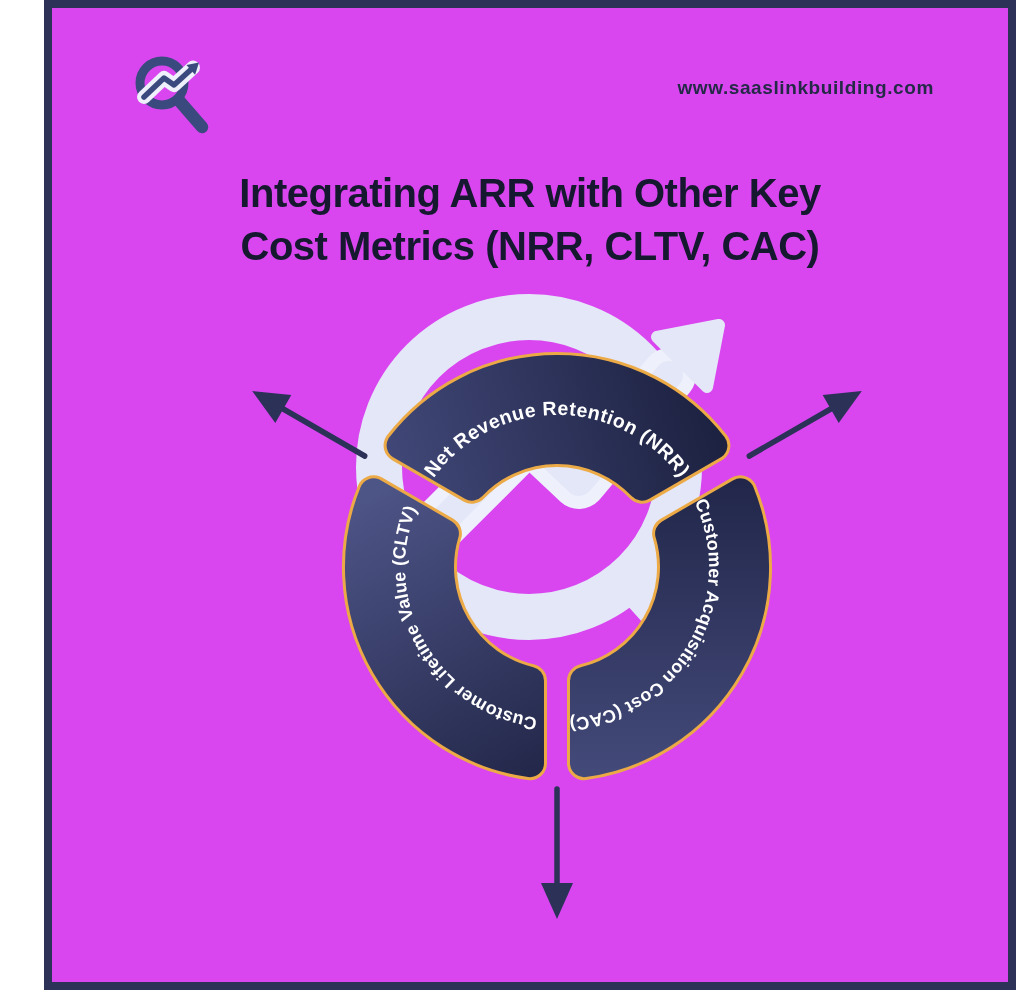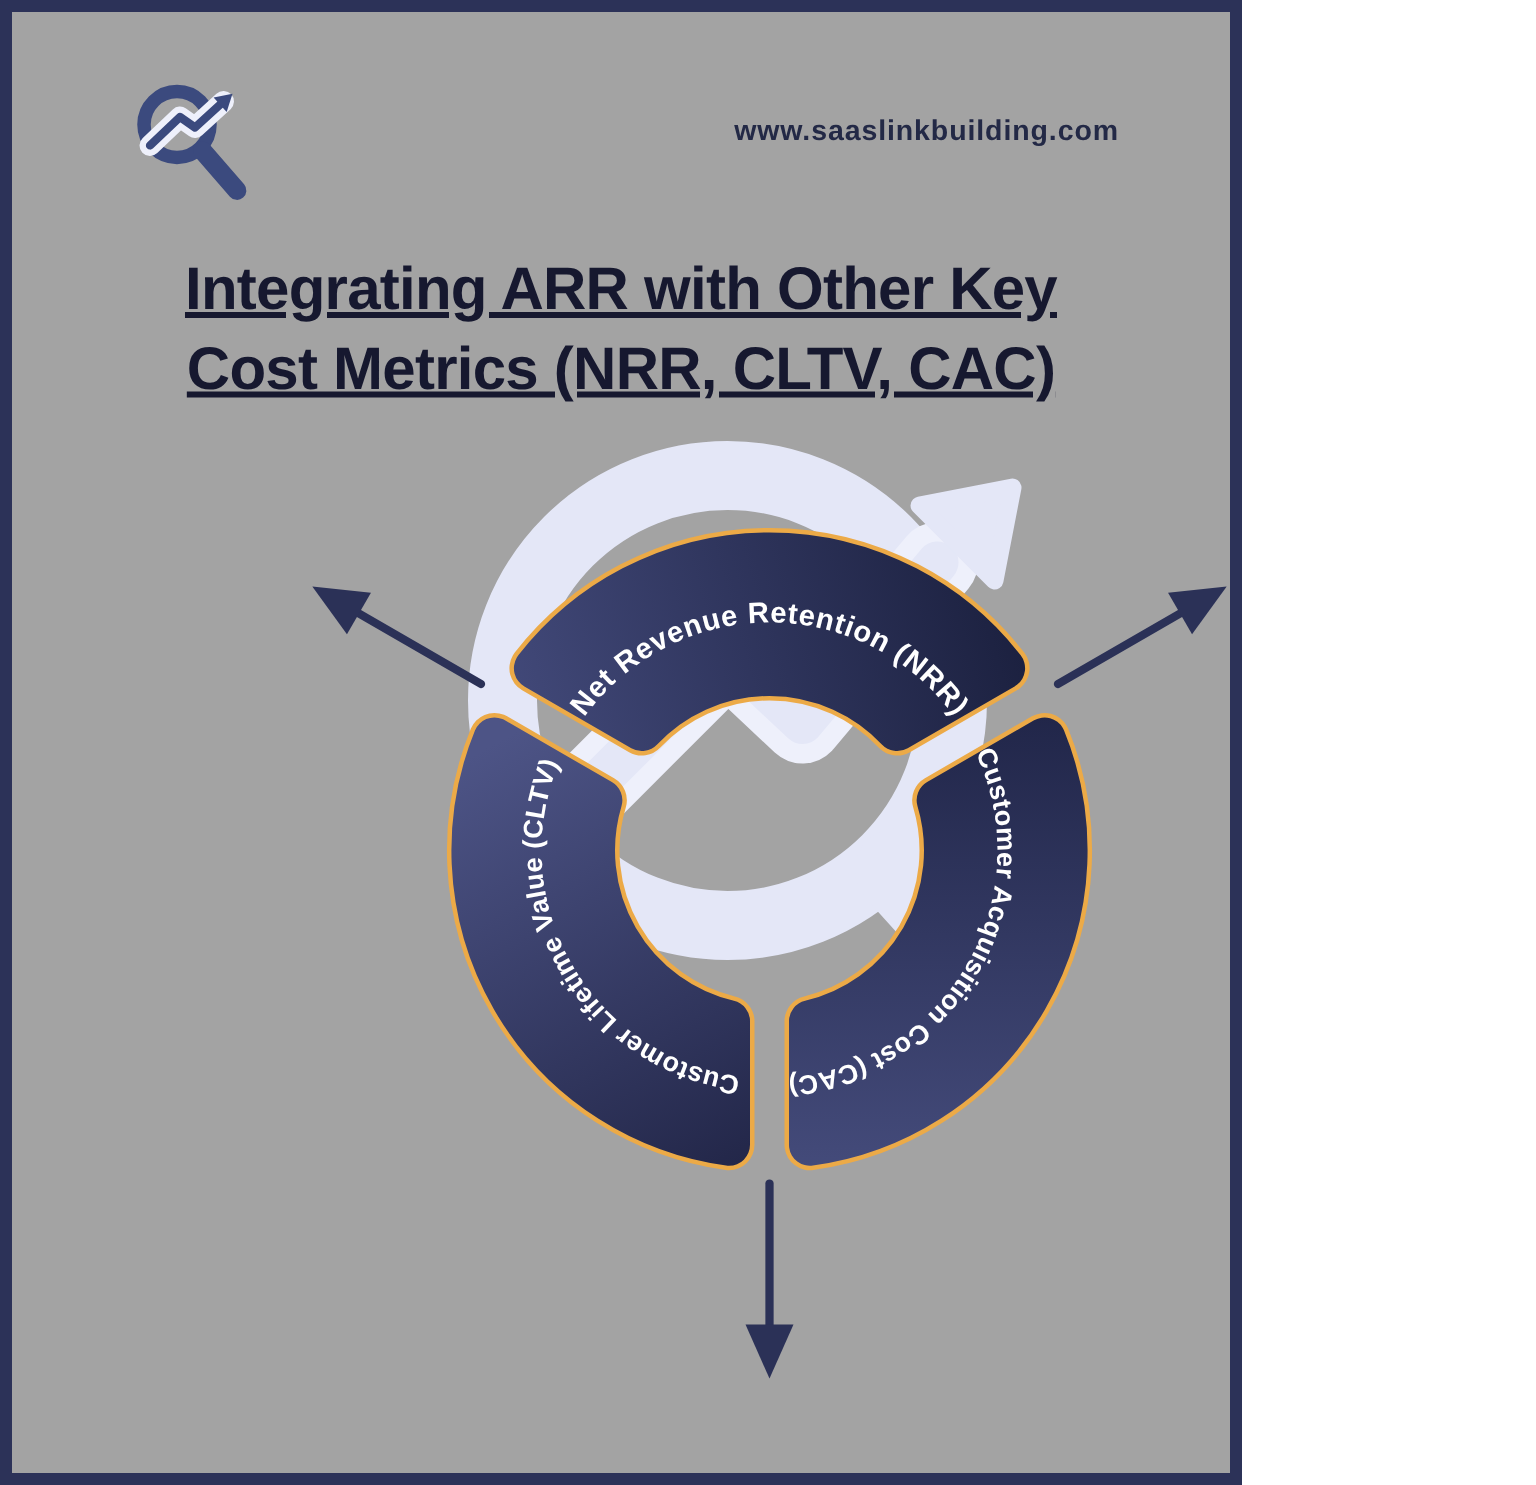--- a/index.html
+++ b/index.html
@@ -1,23 +1,23 @@
 <!DOCTYPE html>
 <html><head>
 <meta charset="utf-8">
 <style>
   html,body{margin:0;padding:0;}
   body{width:1024px;height:990px;font-family:"Liberation Sans",sans-serif;}
-  .page{position:relative;width:828px;height:990px;background:#a3a3a3;overflow:hidden;}
+  .page{position:relative;width:972px;height:990px;background:#d946ef;overflow:hidden;margin-left:44px;}
   .frame{position:absolute;inset:0;border:8px solid #2c3258;pointer-events:none;z-index:30;}
   .logo{position:absolute;left:78px;top:48px;width:100px;height:100px;z-index:10;}
   .site-url{position:absolute;top:77px;right:82px;font-size:19px;font-weight:bold;
             letter-spacing:.6px;color:#232946;z-index:10;}
   .title{position:absolute;top:167px;left:0;width:100%;text-align:center;z-index:10;
-         font-size:40px;line-height:53px;font-weight:bold;color:#16182f;letter-spacing:-.5px;margin:0;text-decoration:underline;}
+         font-size:40px;line-height:53px;font-weight:bold;color:#16182f;letter-spacing:-.5px;margin:0;}
   .title span{display:block;}
   .diagram-svg{position:absolute;left:0;top:0;width:1024px;height:990px;z-index:5;}
   .seg-label{font-family:"Liberation Sans",sans-serif;font-weight:bold;fill:#ffffff;}
   .seg-label-top{font-size:19.5px;letter-spacing:.5px;}
   .seg-label-side{font-size:18px;letter-spacing:.2px;}
   .seg-casing{fill:#ecaa47;stroke:#ecaa47;stroke-width:34;stroke-linejoin:round;}
   .seg-fill{stroke-width:28;stroke-linejoin:round;}
   .arrow-line{stroke:#2b3157;stroke-width:5.5;stroke-linecap:round;}
   .arrow-head{fill:#2b3157;}
   .wm{stroke:#e4e7f7;fill:none;}

